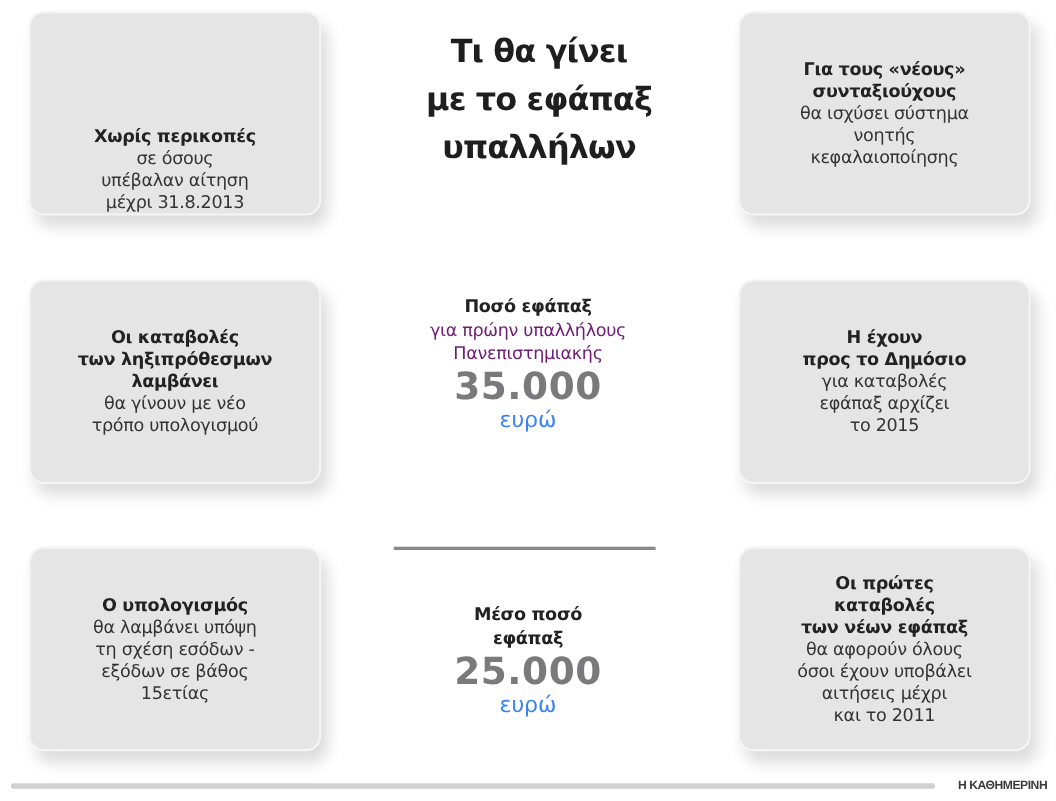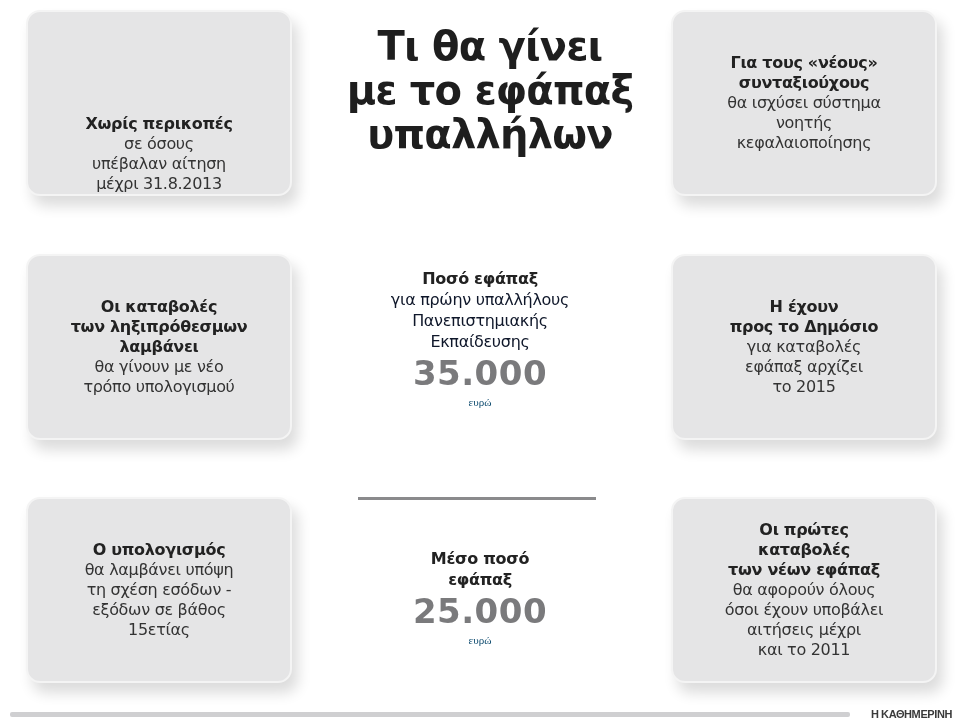--- a/index.html
+++ b/index.html
@@ -19,29 +19,29 @@
     .card .reg { font-size: 16px; line-height: 20px; color: #333; letter-spacing: -0.3px; }
     .c1 { left: 26px; top: 10px; justify-content: flex-end; }
     .c2 { left: 671px; top: 10px; }
     .c3 { left: 26px; top: 254px; }
     .c4 { left: 671px; top: 254px; }
     .c5 { left: 26px; top: 497px; }
     .c6 { left: 671px; top: 497px; }
 
     .title {
       position: absolute; left: 340px; top: 24px; width: 300px; text-align: center;
-      font-weight: bold; font-size: 40px; line-height: 44px; color: #1e1e1e; letter-spacing: -0.8px;
+      font-weight: bold; font-size: 29px; line-height: 44px; color: #1e1e1e; letter-spacing: -0.8px;
     }
     .stat {
       position: absolute; left: 340px; width: 280px; text-align: center;
     }
     .stat .bold { font-weight: bold; font-size: 16px; line-height: 21px; color: #222; letter-spacing: -0.3px; }
-    .stat .reg { font-size: 16px; line-height: 21px; color: #0f172a; letter-spacing: -0.3px; }
+    .stat .reg { font-size: 16px; line-height: 21px; color: #701a75; letter-spacing: -0.3px; }
     .stat .big { font-weight: bold; font-size: 34px; line-height: 38px; color: #7a7a7c; letter-spacing: 0.5px; margin-top: 2px; }
-    .stat .unit { font-size: 11px; line-height: 20px; color: #0c4a6e; font-family: Liberation Serif, serif; }
+    .stat .unit { font-size: 20px; line-height: 20px; color: #3b82f6; }
     .s1 { top: 268px; }
     .s2 { top: 548px; }
 
     .divider {
       position: absolute; left: 358px; top: 497px; width: 238px; height: 3px; background: #8a8a8c;
     }
     .footer-line {
       position: absolute; left: 10px; top: 712px; width: 840px; height: 5px; background: #cfcfd1; border-radius: 2px;
     }
     .brand {
@@ -104,21 +104,20 @@
   <div class="reg">θα αφορούν όλους</div>
   <div class="reg">όσοι έχουν υποβάλει</div>
   <div class="reg">αιτήσεις μέχρι</div>
   <div class="reg">και το 2011</div>
 </div>
 
 <div class="stat s1">
   <div class="bold">Ποσό εφάπαξ</div>
   <div class="reg">για πρώην υπαλλήλους</div>
   <div class="reg">Πανεπιστημιακής</div>
-  <div class="reg">Εκπαίδευσης</div>
   <div class="big">35.000</div>
   <div class="unit">ευρώ</div>
 </div>
 
 <div class="divider"></div>
 
 <div class="stat s2">
   <div class="bold">Μέσο ποσό</div>
   <div class="bold">εφάπαξ</div>
   <div class="big">25.000</div>

